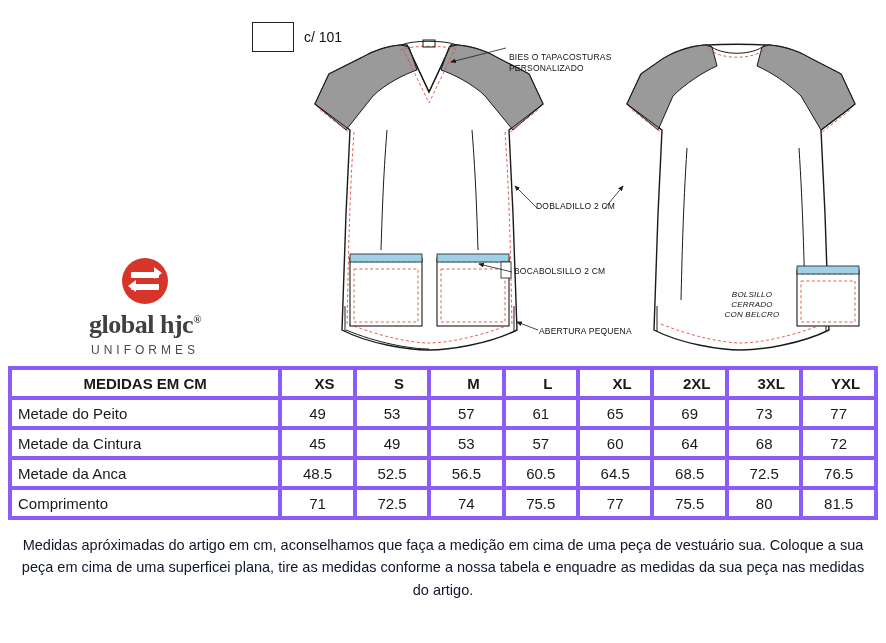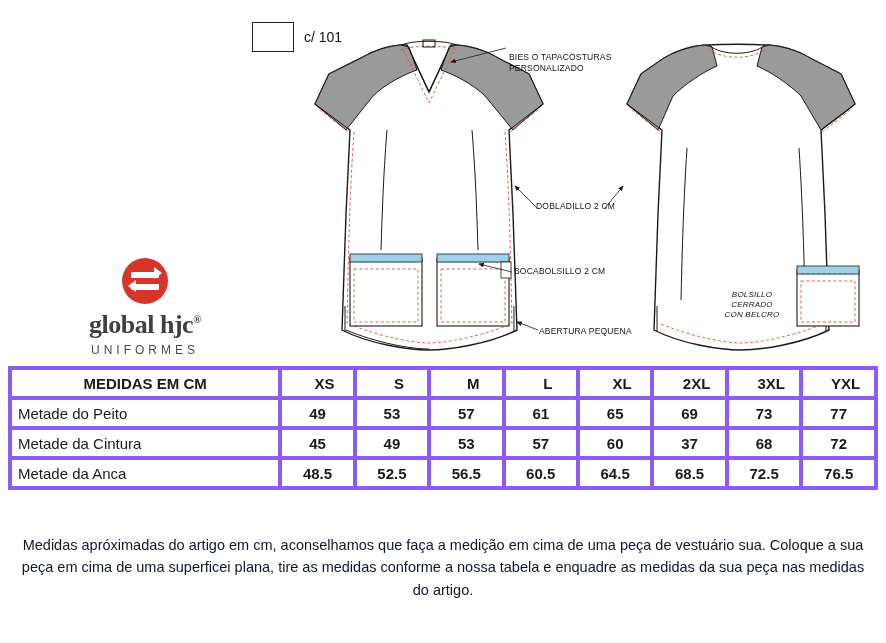--- a/index.html
+++ b/index.html
@@ -137,21 +137,20 @@
     font-weight: bold;
     font-size: 15px;
     padding-left: 20px;
   }
   table.sizes td.label {
     text-align: left;
     font-weight: normal;
   }
   table.sizes td.val {
     text-align: center;
-    font-weight: bold;
   }
   col.lab { width: 272px; }
   col.sz  { width: 74.7px; }
 
   
   .note {
     position: absolute;
     left: 14px; top: 534px;
     width: 858px;
     text-align: center;
@@ -358,33 +357,44 @@
         <td class="val">73</td>
         <td class="val">77</td>
       </tr>
       <tr>
         <td class="label">Metade da Cintura</td>
         <td class="val">45</td>
         <td class="val">49</td>
         <td class="val">53</td>
         <td class="val">57</td>
         <td class="val">60</td>
-        <td class="val">37</td>
+        <td class="val">64</td>
         <td class="val">68</td>
         <td class="val">72</td>
       </tr>
       <tr>
         <td class="label">Metade da Anca</td>
         <td class="val">48.5</td>
         <td class="val">52.5</td>
         <td class="val">56.5</td>
         <td class="val">60.5</td>
         <td class="val">64.5</td>
         <td class="val">68.5</td>
         <td class="val">72.5</td>
         <td class="val">76.5</td>
       </tr>
+      <tr>
+        <td class="label">Comprimento</td>
+        <td class="val">71</td>
+        <td class="val">72.5</td>
+        <td class="val">74</td>
+        <td class="val">75.5</td>
+        <td class="val">77</td>
+        <td class="val">75.5</td>
+        <td class="val">80</td>
+        <td class="val">81.5</td>
+      </tr>
     </tbody>
   </table>
 
   <div class="note">Medidas apróximadas do artigo em cm, aconselhamos que faça a medição em cima de uma peça de vestuário sua. Coloque a sua peça em cima de uma superficei plana, tire as medidas conforme a nossa tabela e enquadre as medidas da sua peça nas medidas do artigo.</div>
 
 </div>
 
 </body></html>

